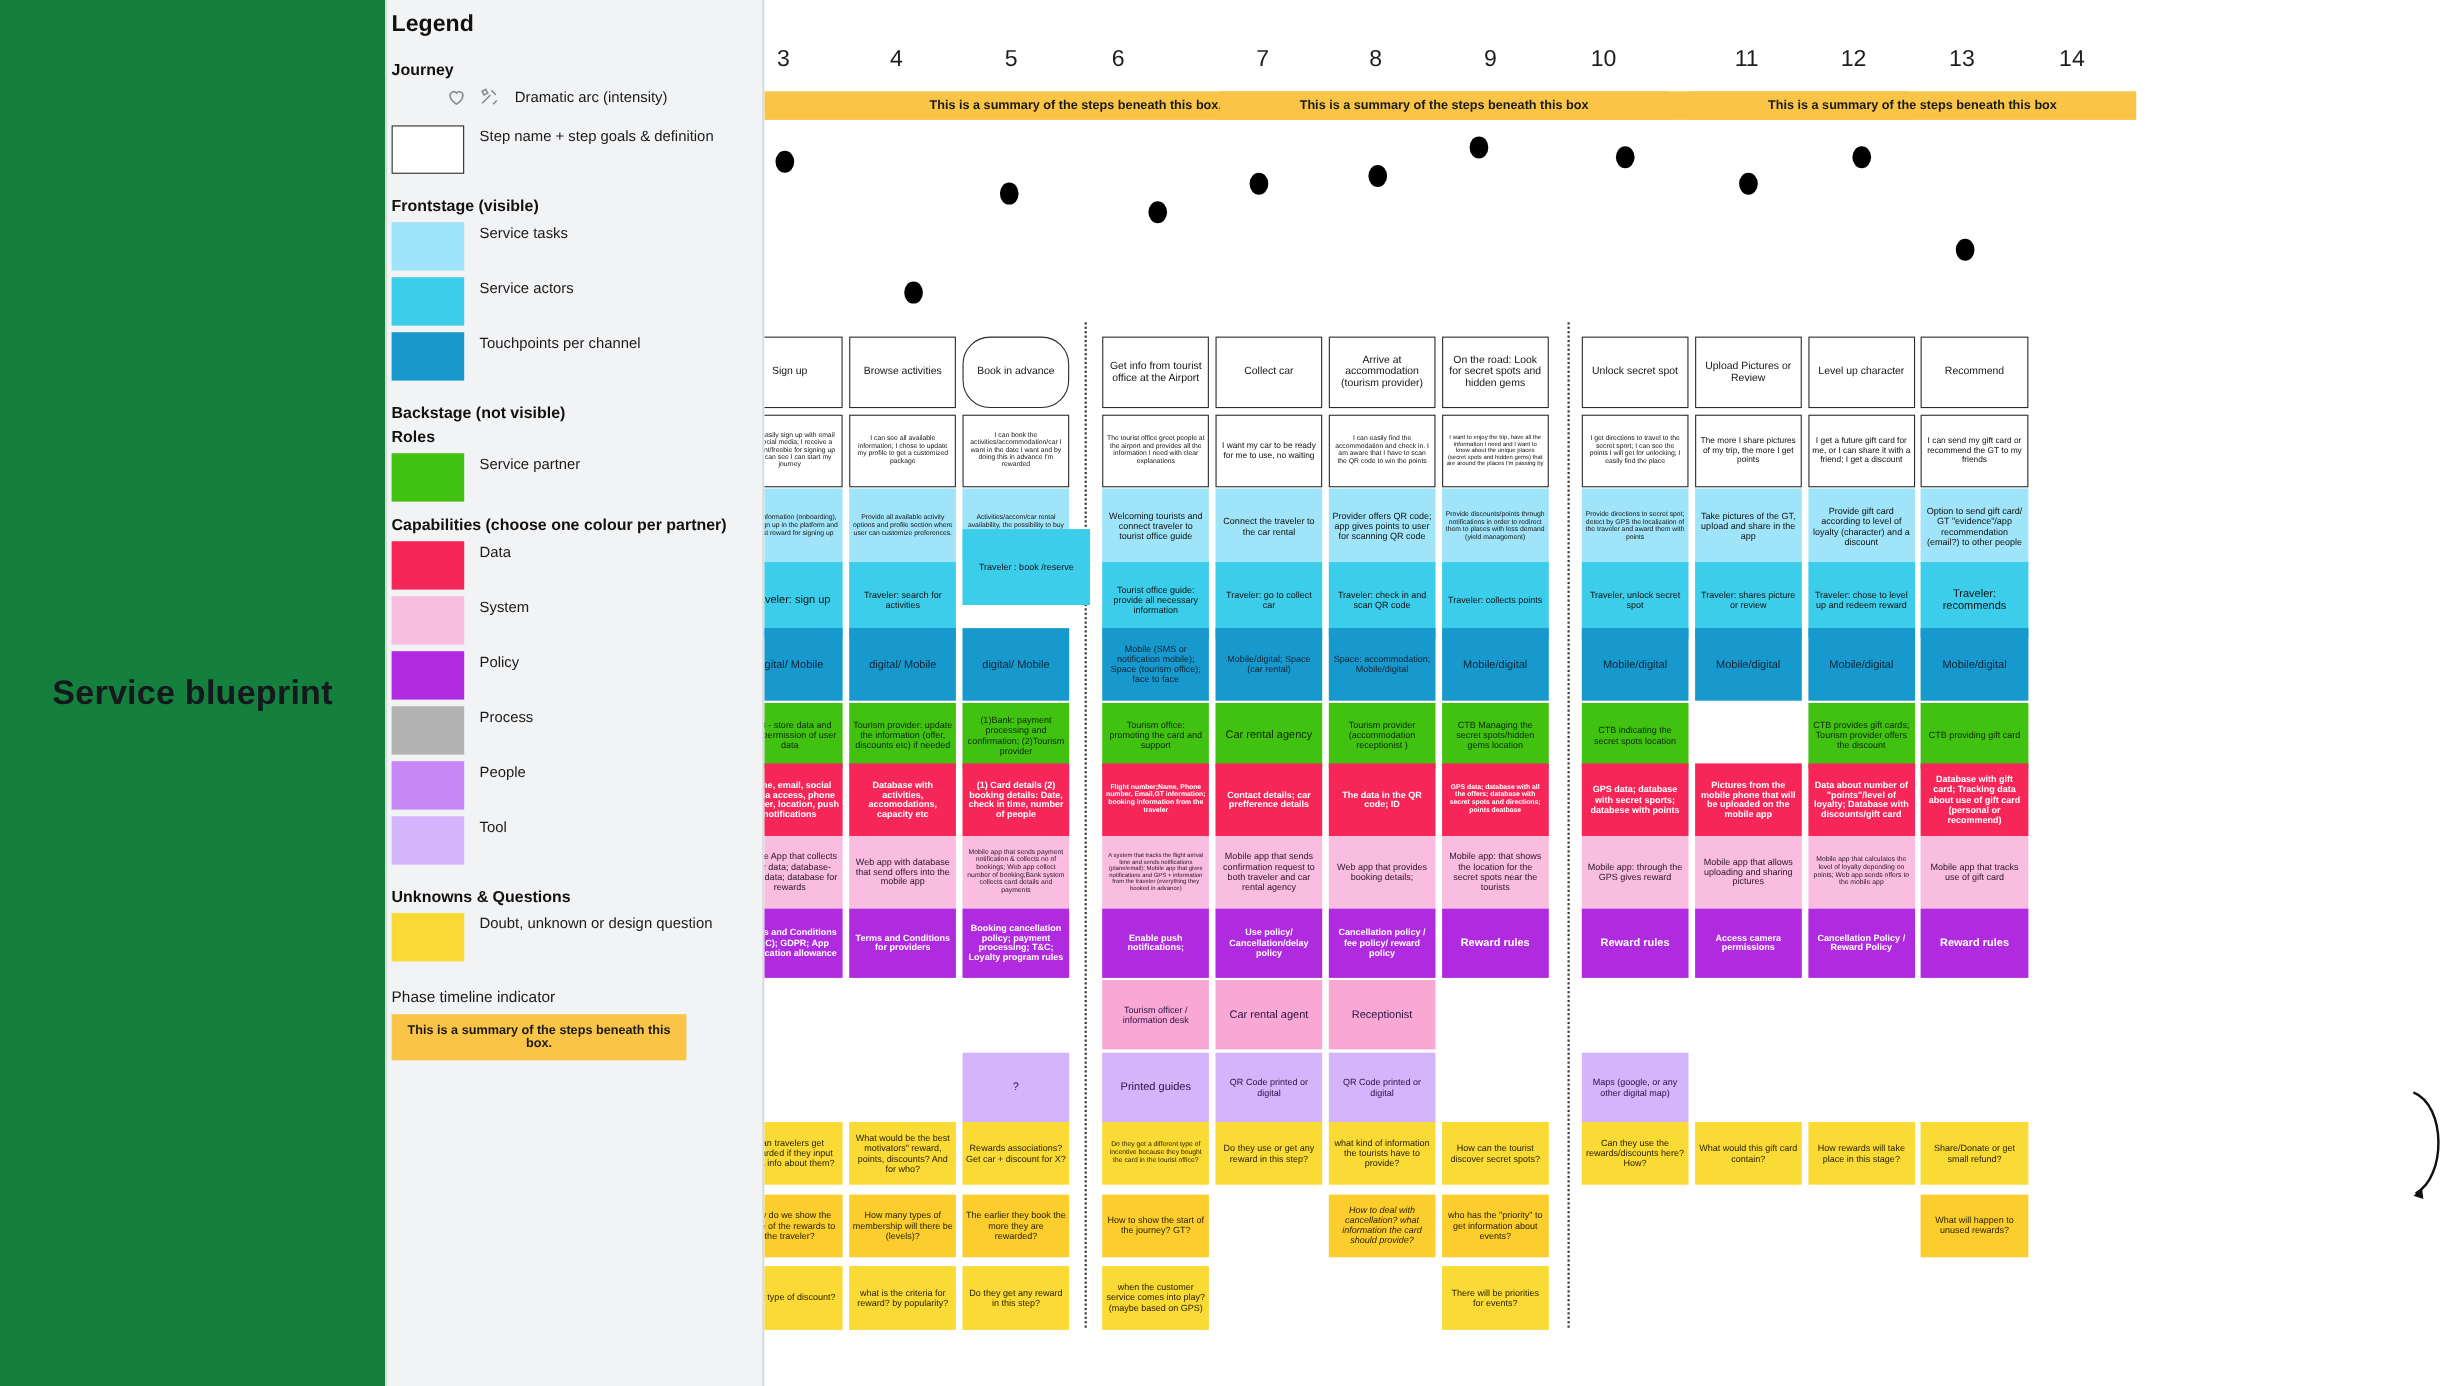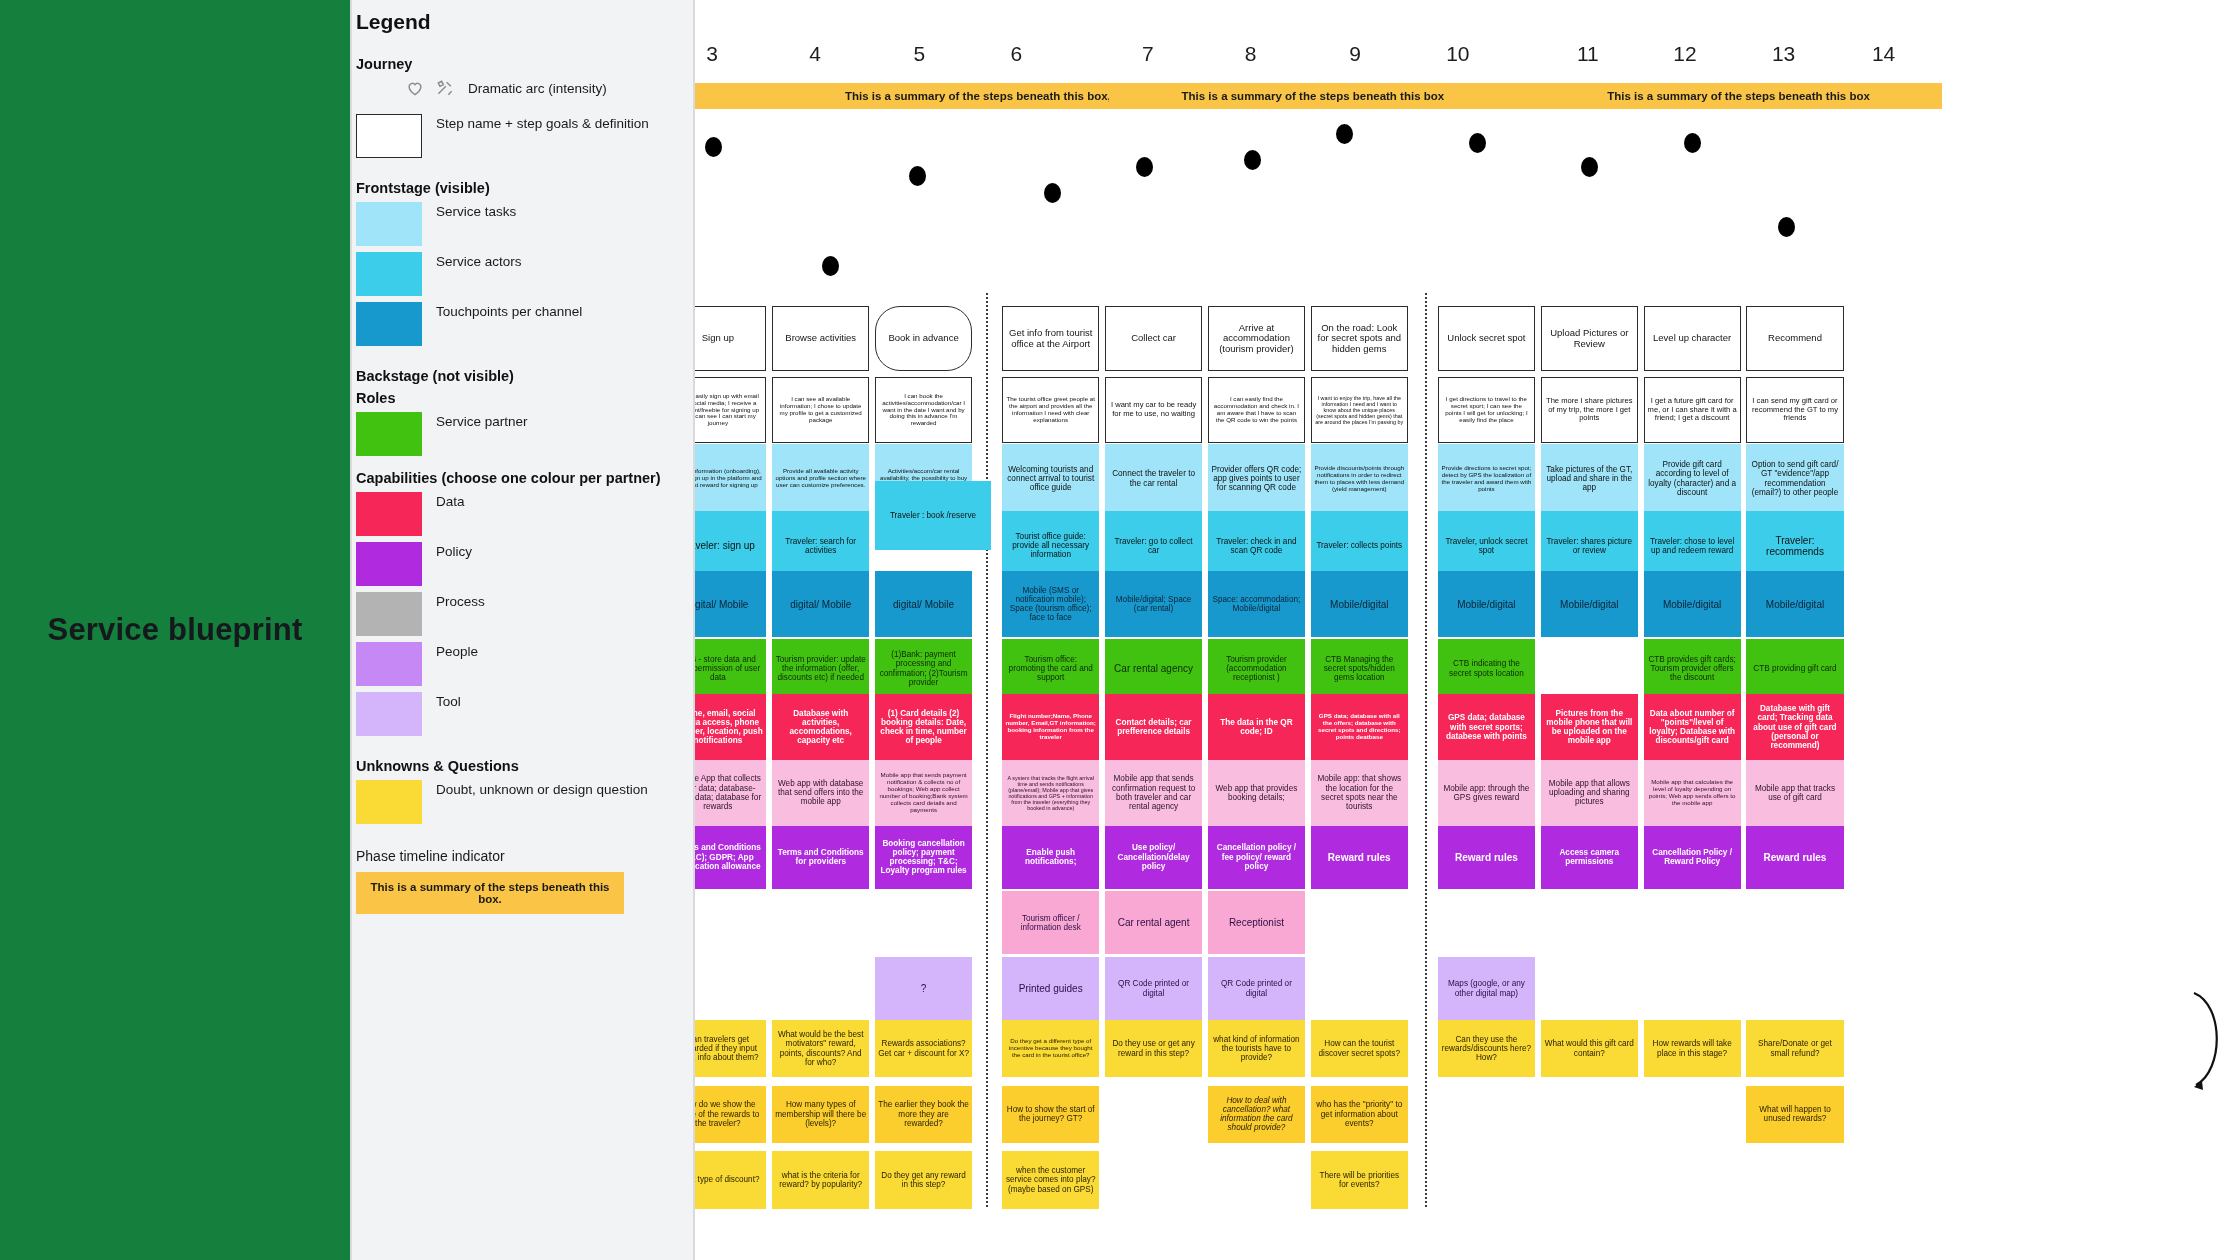--- a/index.html
+++ b/index.html
@@ -146,20 +146,24 @@
       <div class="lg-sw" style="background:#41c211"></div>
       <div class="lg-label">Service partner</div>
     </div>
 
     <div class="spacer-sm"></div>
     <h3>Capabilities (choose one colour per partner)</h3>
 
     <div class="lg-row">
       <div class="lg-sw" style="background:#f72659"></div>
       <div class="lg-label">Data</div>
+    </div>
+    <div class="lg-row">
+      <div class="lg-sw" style="background:#f9bde0"></div>
+      <div class="lg-label">System</div>
     </div>
     <div class="lg-row">
       <div class="lg-sw" style="background:#b02ae0"></div>
       <div class="lg-label">Policy</div>
     </div>
     <div class="lg-row">
       <div class="lg-sw" style="background:#b3b3b3"></div>
       <div class="lg-label">Process</div>
     </div>
     <div class="lg-row">
@@ -253,21 +257,21 @@
         <div class="cell t-partner" style="left: 180px; top: 638.571px; width: 97.1429px; height: 60px;">(1)Bank: payment processing and confirmation; (2)Tourism provider</div>
         <div class="cell t-data" style="left: 180px; top: 694.286px; width: 97.1429px; height: 65.7143px;">(1) Card details (2) booking details: Date, check in time, number of people</div>
         <div class="cell t-system tiny" style="left: 180px; top: 760px; width: 97.1429px; height: 65.7143px;">Mobile app that sends payment notification &amp; collects no of bookings; Web app collect number of booking;Bank system collects card details and payments</div>
         <div class="cell t-policy" style="left: 180px; top: 825.714px; width: 97.1429px; height: 62.8571px;">Booking cancellation policy; payment processing; T&amp;C; Loyalty program rules</div>
         <div class="cell t-tool big" style="left: 180px; top: 957.143px; width: 97.1429px; height: 62.8571px;">?</div>
         <div class="cell t-q" style="left: 180px; top: 1020px; width: 97.1429px; height: 57.1429px;">Rewards associations? Get car + discount for X?</div>
         <div class="cell t-q2" style="left: 180px; top: 1085.71px; width: 97.1429px; height: 57.1429px;">The earlier they book the more they are rewarded?</div>
         <div class="cell t-q" style="left: 180px; top: 1151.43px; width: 97.1429px; height: 57.1429px;">Do they get any reward in this step?</div>
         <div class="cell t-step" style="left: 307.143px; top: 305.714px; width: 97.1429px; height: 65.7143px;">Get info from tourist office at the Airport</div>
         <div class="cell t-def tiny" style="left: 307.143px; top: 377.143px; width: 97.1429px; height: 65.7143px;">The tourist office greet people at the airport and provides all the information I need with clear explanations</div>
-        <div class="cell t-tasks" style="left: 307.143px; top: 444.286px; width: 97.1429px; height: 68.5714px;">Welcoming tourists and connect arrival to tourist office guide</div>
+        <div class="cell t-tasks" style="left: 307.143px; top: 444.286px; width: 97.1429px; height: 68.5714px;">Welcoming tourists and connect traveler to tourist office guide</div>
         <div class="cell t-actors" style="left: 307.143px; top: 511.429px; width: 97.1429px; height: 68.5714px;">Tourist office guide: provide all necessary information</div>
         <div class="cell t-touch" style="left: 307.143px; top: 571.429px; width: 97.1429px; height: 65.7143px;">Mobile (SMS or notification mobile); Space (tourism office); face to face</div>
         <div class="cell t-partner" style="left: 307.143px; top: 638.571px; width: 97.1429px; height: 60px;">Tourism office: promoting the card and support</div>
         <div class="cell t-data tiny" style="left: 307.143px; top: 694.286px; width: 97.1429px; height: 65.7143px;">Flight number;Name, Phone number, Email,GT information; booking information from the traveler</div>
         <div class="cell t-system xtiny" style="left: 307.143px; top: 760px; width: 97.1429px; height: 65.7143px;">A system that tracks the flight arrival time and sends notifications (plane/email); Mobile app that gives notifications and GPS + information from the traveler (everything they booked in advance)</div>
         <div class="cell t-policy" style="left: 307.143px; top: 825.714px; width: 97.1429px; height: 62.8571px;">Enable push notifications;</div>
         <div class="cell t-people" style="left: 307.143px; top: 891.429px; width: 97.1429px; height: 62.8571px;">Tourism officer / information desk</div>
         <div class="cell t-tool big" style="left: 307.143px; top: 957.143px; width: 97.1429px; height: 62.8571px;">Printed guides</div>
         <div class="cell t-q tiny" style="left: 307.143px; top: 1020px; width: 97.1429px; height: 57.1429px;">Do they get a different type of incentive because they bought the card in the tourist office?</div>
         <div class="cell t-q2" style="left: 307.143px; top: 1085.71px; width: 97.1429px; height: 57.1429px;">How to show the start of the journey? GT?</div>

